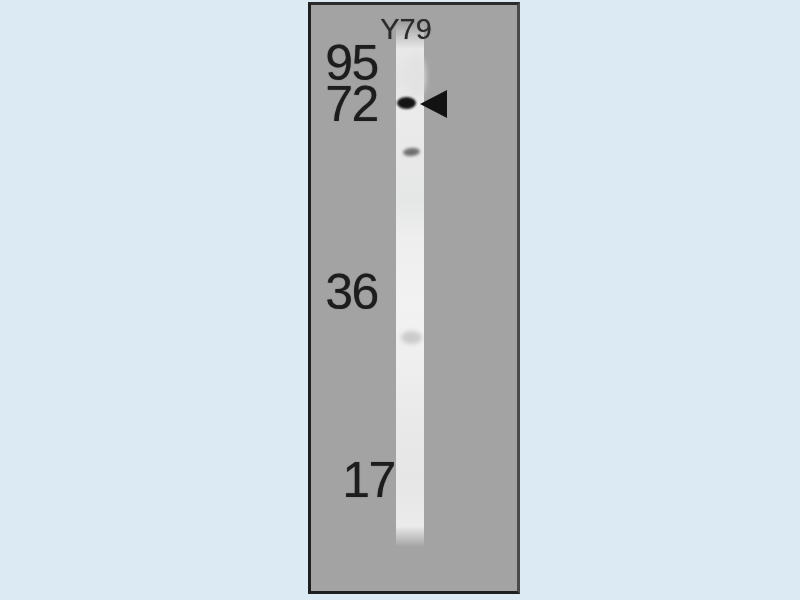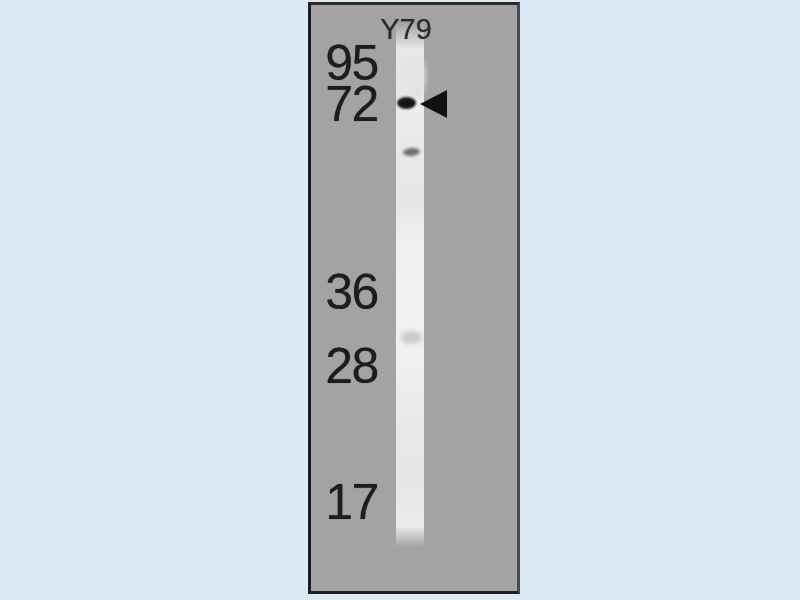--- a/index.html
+++ b/index.html
@@ -91,21 +91,21 @@
     letter-spacing: -1.5px;
     color: #1d1d1d;
     text-shadow: 0 0 1px rgba(20,20,20,0.6);
     filter: blur(0.4px);
   }
   .mw-95 { top: 36px; }
   .mw-72 { top: 77px; }
   .mw-55 { top: 139px; }
   .mw-36 { top: 249px; margin-top: 16px; }
   .mw-28 { top: 339px; }
-  .mw-17 { top: 475px; }
+  .mw-17 { top: 453px; padding-left: 17px; }
   
   .band-main {
     position: absolute;
     left: 86px;
     top: 92px;
     width: 19px;
     height: 12px;
     background: #141414;
     border-radius: 50%;
     filter: blur(1.2px);
@@ -153,21 +153,20 @@
   <div class="panel">
 
     <div class="lane"></div>
     <div class="lane-shade"></div>
 
     <div class="lane-label">Y79</div>
 
     <div class="mw mw-95">95</div>
     <div class="mw mw-72">72</div>
     <div class="mw mw-36">36</div>
-    <div class="mw mw-28">28</div>
     <div class="mw mw-17">17</div>
 
     <div class="band-main"></div>
     <div class="band-55"></div>
     <div class="band-28"></div>
 
     <div class="arrowhead"></div>
 
   </div>
 </div>

